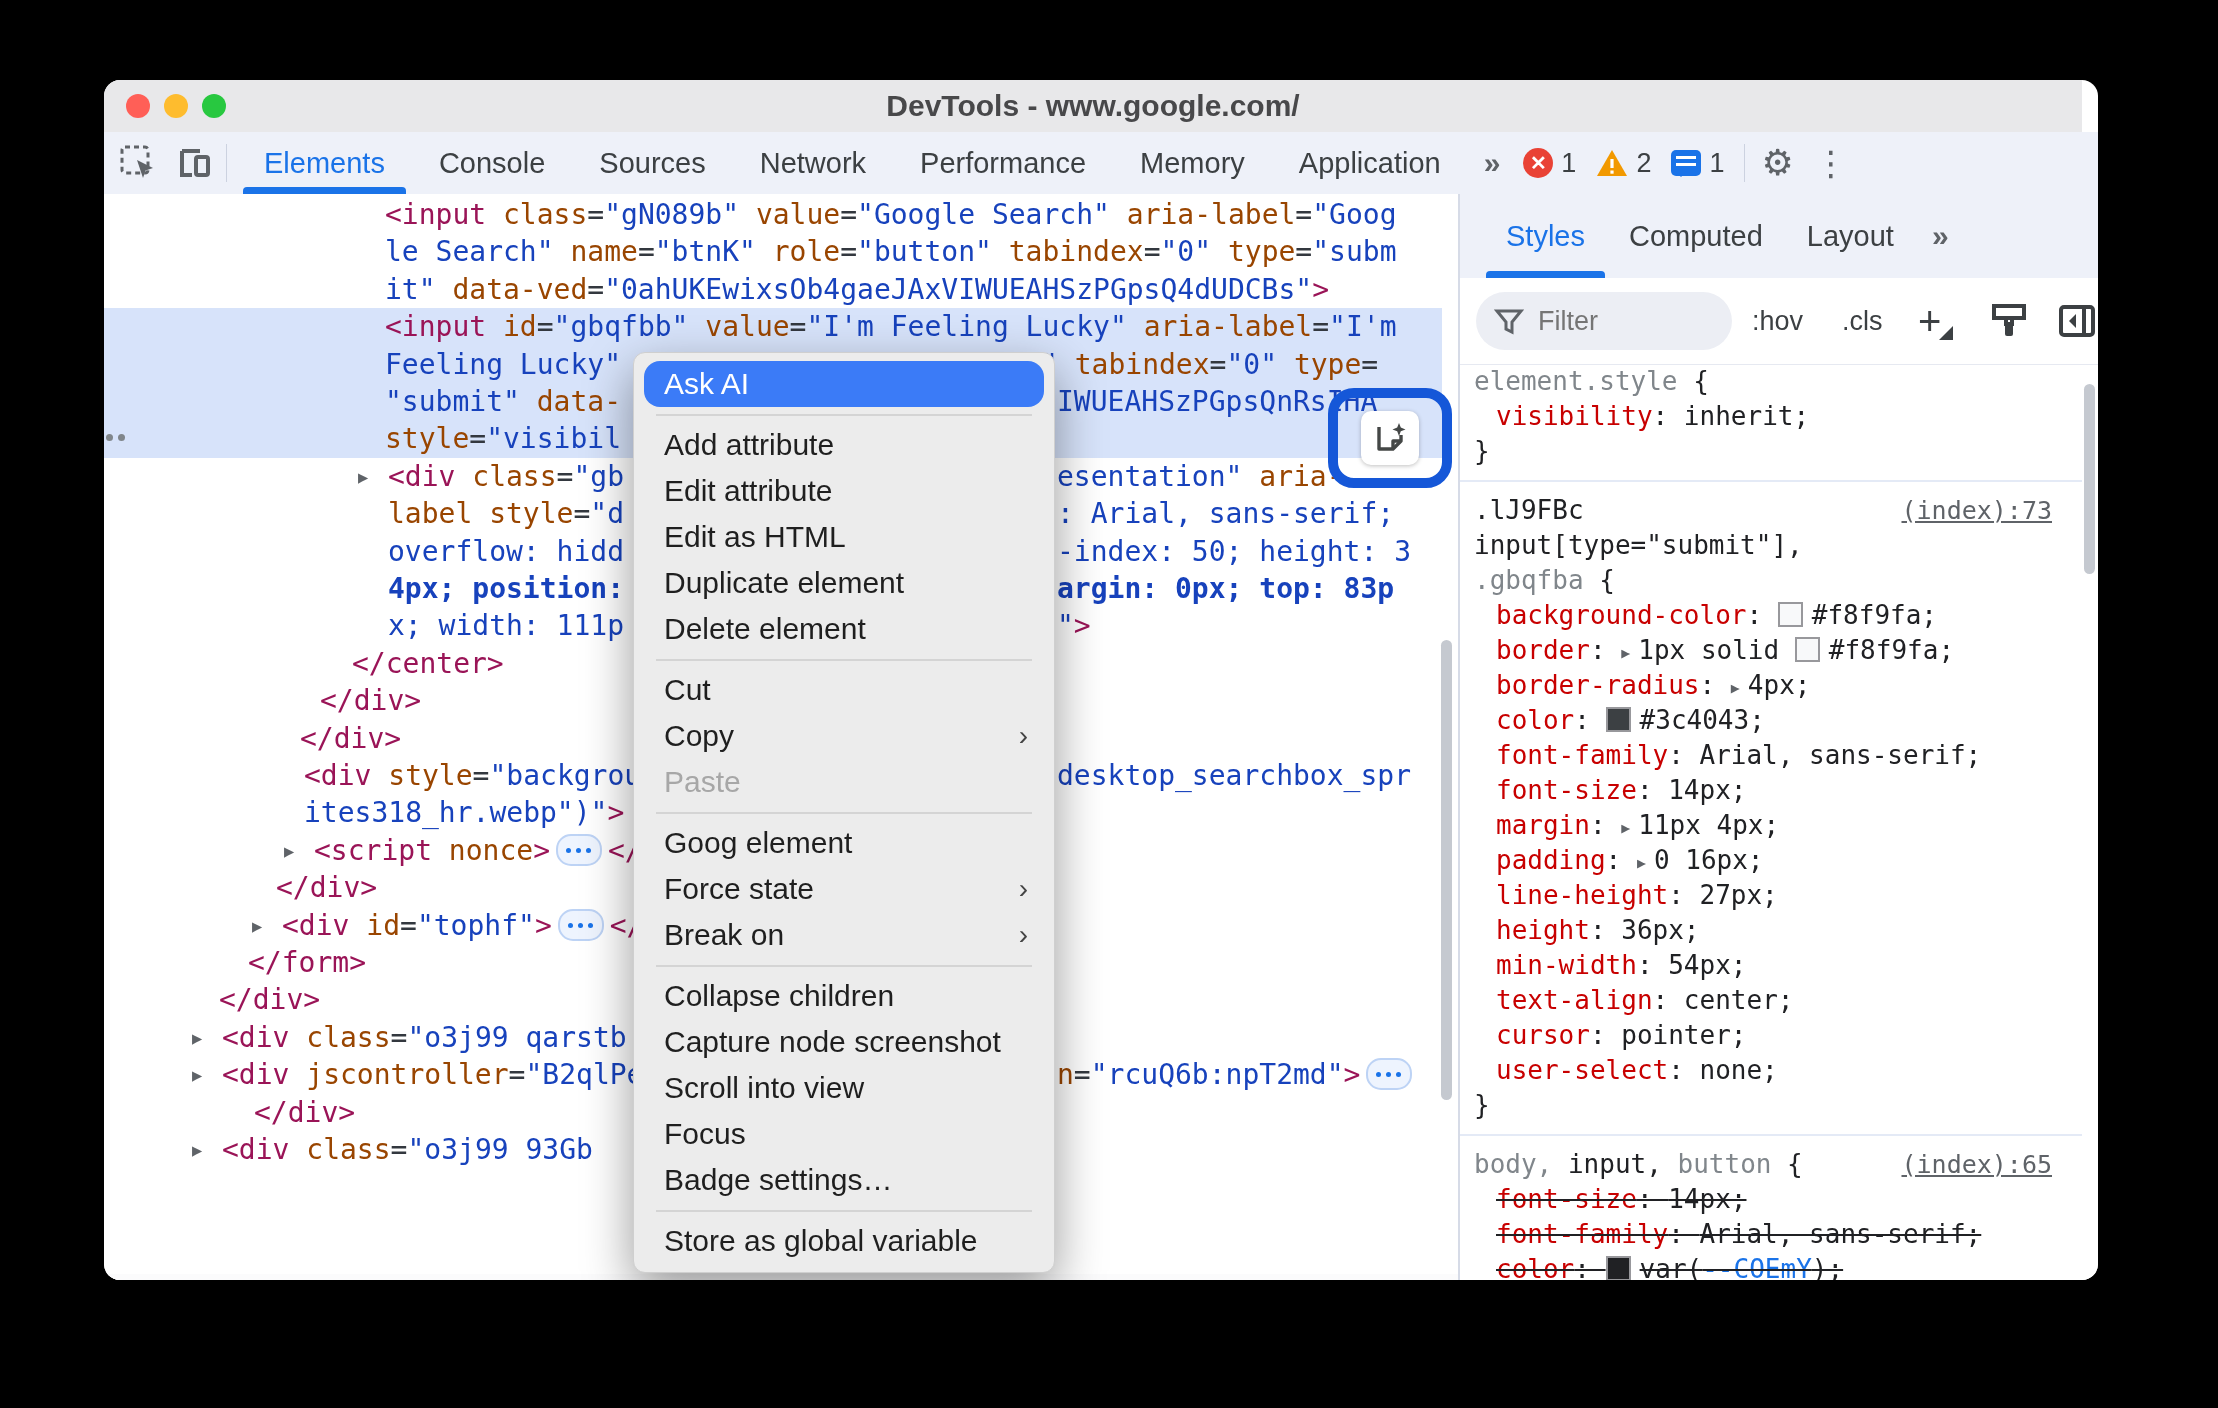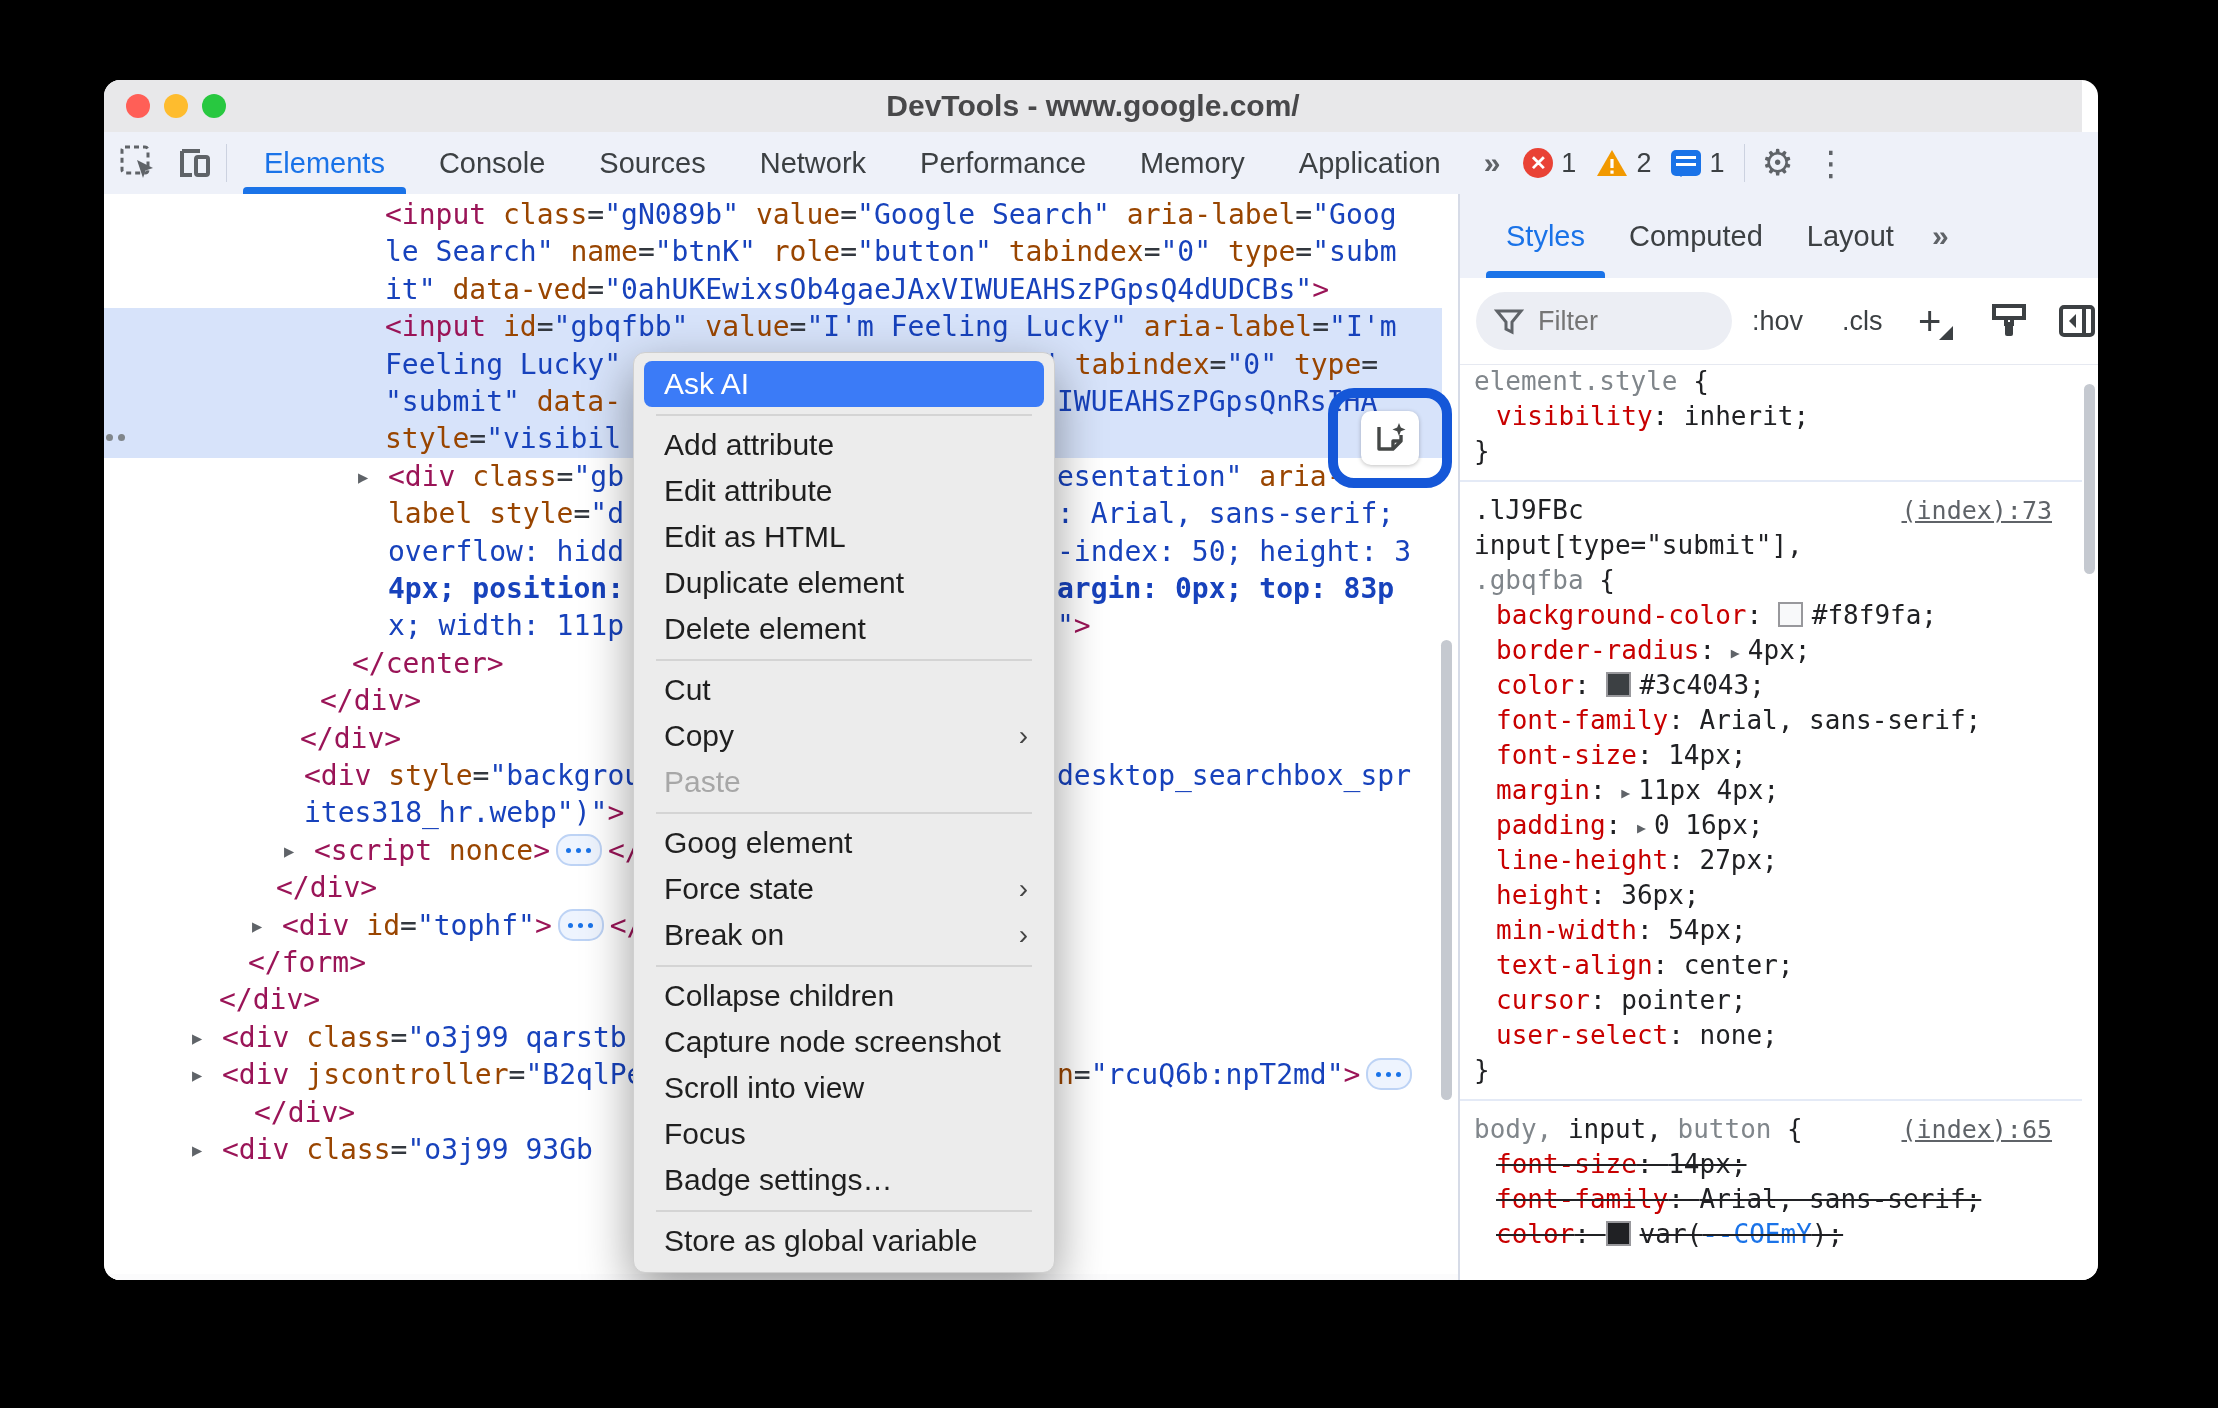--- a/index.html
+++ b/index.html
@@ -83,21 +83,21 @@
   .rule-sep{height:24px;position:relative;}
   .rule-sep::after{content:"";position:absolute;left:0;right:-16px;top:11px;height:2px;background:#e4eaf6;}
   .cf-selg{color:#80868b;} .cf-sel{color:#202124;} .cf-prop{color:#c80000;} .cf-val{color:#202124;}
   .cf-var{color:#1a73e8;}
   .idx-link{position:absolute;right:30px;top:0;color:#5f6368;text-decoration:underline;font-size:25px;}
   .sw{display:inline-block;width:21px;height:21px;border:2px solid #98989c;vertical-align:-3px;margin-right:9px;}
   .exp-ar{display:inline-block;font-size:15px;color:#5f6368;margin-right:8px;vertical-align:1px;}
   
   #ctx-menu{position:absolute;left:633px;top:352px;width:420px;background:#ececec;border:1px solid #cfcfcf;
             border-radius:12px;box-shadow:0 18px 50px rgba(0,0,0,.4);padding:8px 0;z-index:50;}
-  .menu-item{position:relative;height:46px;line-height:46px;margin:0 10px;padding:0 20px;border-radius:8px;
+  .menu-item{position:relative;height:46px;line-height:46px;margin:0 10px;padding:0 20px;border-radius:16px;
             font-size:30px;color:#1f1f1f;white-space:nowrap;}
   .menu-item.highlight{background:#3b7bf7;color:#fff;}
   .menu-item.disabled{color:#a7a7a7;}
   .menu-item .chev{position:absolute;right:16px;top:0;font-size:28px;color:#444;}
   .menu-sep{height:15px;position:relative;margin:0 14px;}
   .menu-sep::after{content:"";position:absolute;left:8px;right:8px;top:7px;height:2px;background:#d4d4d4;}
   
   #ai-ring{position:absolute;left:1328px;top:388px;width:104px;height:80px;border:10px solid #1557d8;
            border-radius:26px;z-index:40;display:flex;align-items:center;justify-content:center;}
   #ai-ring .inner{width:58px;height:54px;background:#fff;border-radius:10px;box-shadow:0 1px 4px rgba(0,0,0,.25);
@@ -228,20 +228,21 @@
       </div>
       <div id="style-rows">
           <div class="style-row"><span class="srtext"><span class="cf-selg">element.style</span><span class="cf-sel"> {</span></span></div>
           <div class="style-row ind"><span class="srtext"><span class="cf-prop">visibility</span><span class="cf-sel">: </span><span class="cf-val">inherit;</span></span></div>
           <div class="style-row"><span class="srtext"><span class="cf-sel">}</span></span></div>
           <div class="rule-sep"></div>
           <div class="style-row"><span class="srtext"><span class="cf-sel">.lJ9FBc</span></span><span class="idx-link">(index):73</span></div>
           <div class="style-row"><span class="srtext"><span class="cf-sel">input[type="submit"],</span></span></div>
           <div class="style-row"><span class="srtext"><span class="cf-selg">.gbqfba</span><span class="cf-sel"> {</span></span></div>
           <div class="style-row ind"><span class="srtext"><span class="cf-prop">background-color</span><span class="cf-sel">: </span><span class="sw" style="background: rgb(248, 249, 250);"></span><span class="cf-val">#f8f9fa;</span></span></div>
+          <div class="style-row ind"><span class="srtext"><span class="cf-prop">border</span><span class="cf-sel">: </span><span class="exp-ar">▶</span><span class="cf-val">1px solid </span><span class="sw" style="background: rgb(248, 249, 250);"></span><span class="cf-val">#f8f9fa;</span></span></div>
           <div class="style-row ind"><span class="srtext"><span class="cf-prop">border-radius</span><span class="cf-sel">: </span><span class="exp-ar">▶</span><span class="cf-val">4px;</span></span></div>
           <div class="style-row ind"><span class="srtext"><span class="cf-prop">color</span><span class="cf-sel">: </span><span class="sw" style="background: rgb(60, 64, 67);"></span><span class="cf-val">#3c4043;</span></span></div>
           <div class="style-row ind"><span class="srtext"><span class="cf-prop">font-family</span><span class="cf-sel">: </span><span class="cf-val">Arial, sans-serif;</span></span></div>
           <div class="style-row ind"><span class="srtext"><span class="cf-prop">font-size</span><span class="cf-sel">: </span><span class="cf-val">14px;</span></span></div>
           <div class="style-row ind"><span class="srtext"><span class="cf-prop">margin</span><span class="cf-sel">: </span><span class="exp-ar">▶</span><span class="cf-val">11px 4px;</span></span></div>
           <div class="style-row ind"><span class="srtext"><span class="cf-prop">padding</span><span class="cf-sel">: </span><span class="exp-ar">▶</span><span class="cf-val">0 16px;</span></span></div>
           <div class="style-row ind"><span class="srtext"><span class="cf-prop">line-height</span><span class="cf-sel">: </span><span class="cf-val">27px;</span></span></div>
           <div class="style-row ind"><span class="srtext"><span class="cf-prop">height</span><span class="cf-sel">: </span><span class="cf-val">36px;</span></span></div>
           <div class="style-row ind"><span class="srtext"><span class="cf-prop">min-width</span><span class="cf-sel">: </span><span class="cf-val">54px;</span></span></div>
           <div class="style-row ind"><span class="srtext"><span class="cf-prop">text-align</span><span class="cf-sel">: </span><span class="cf-val">center;</span></span></div>

